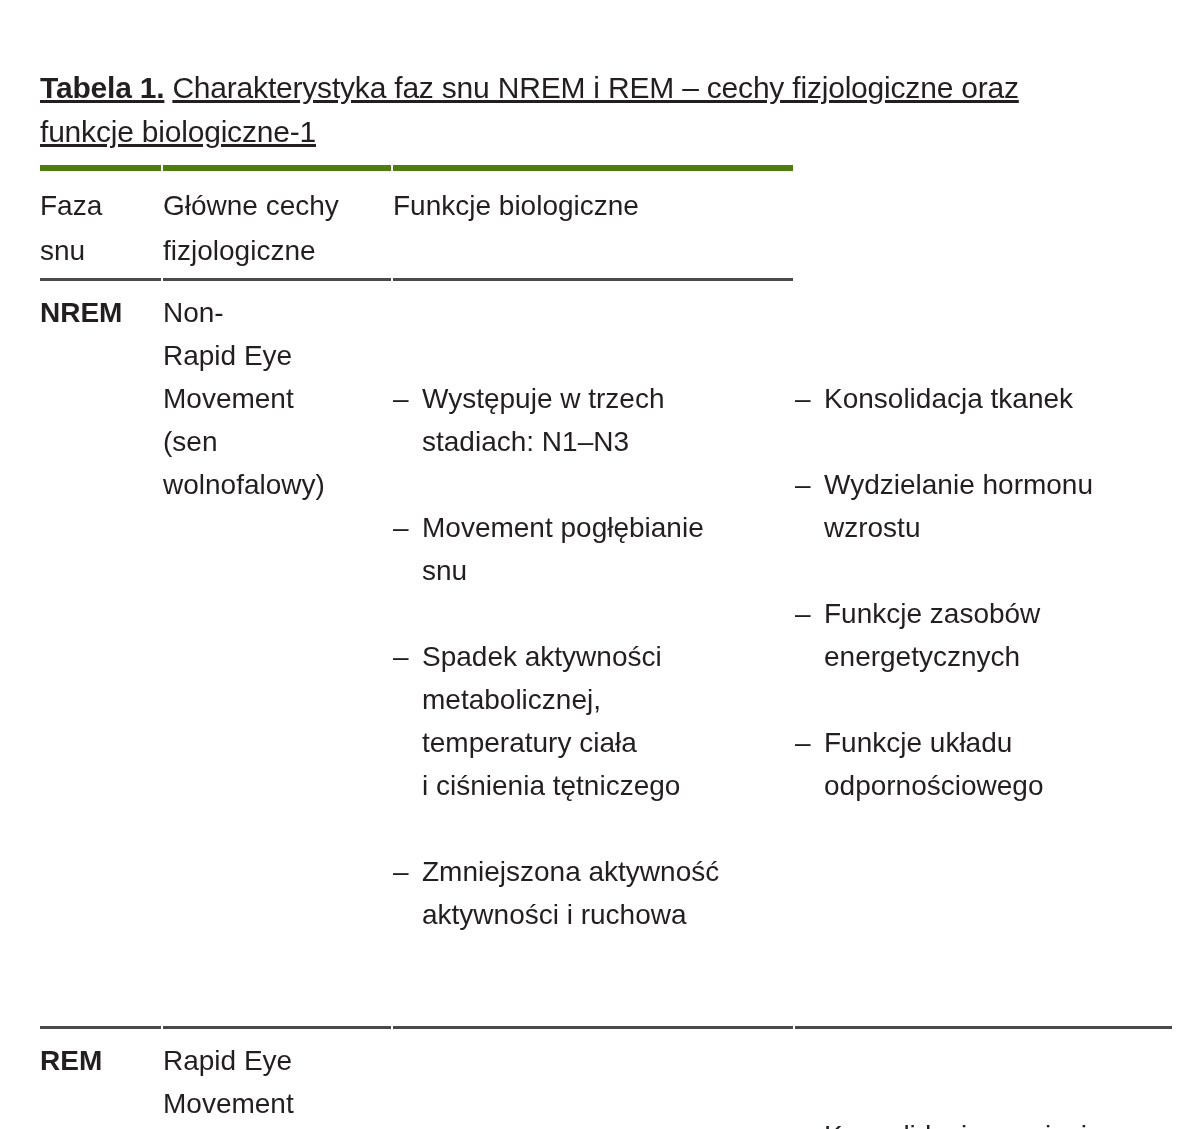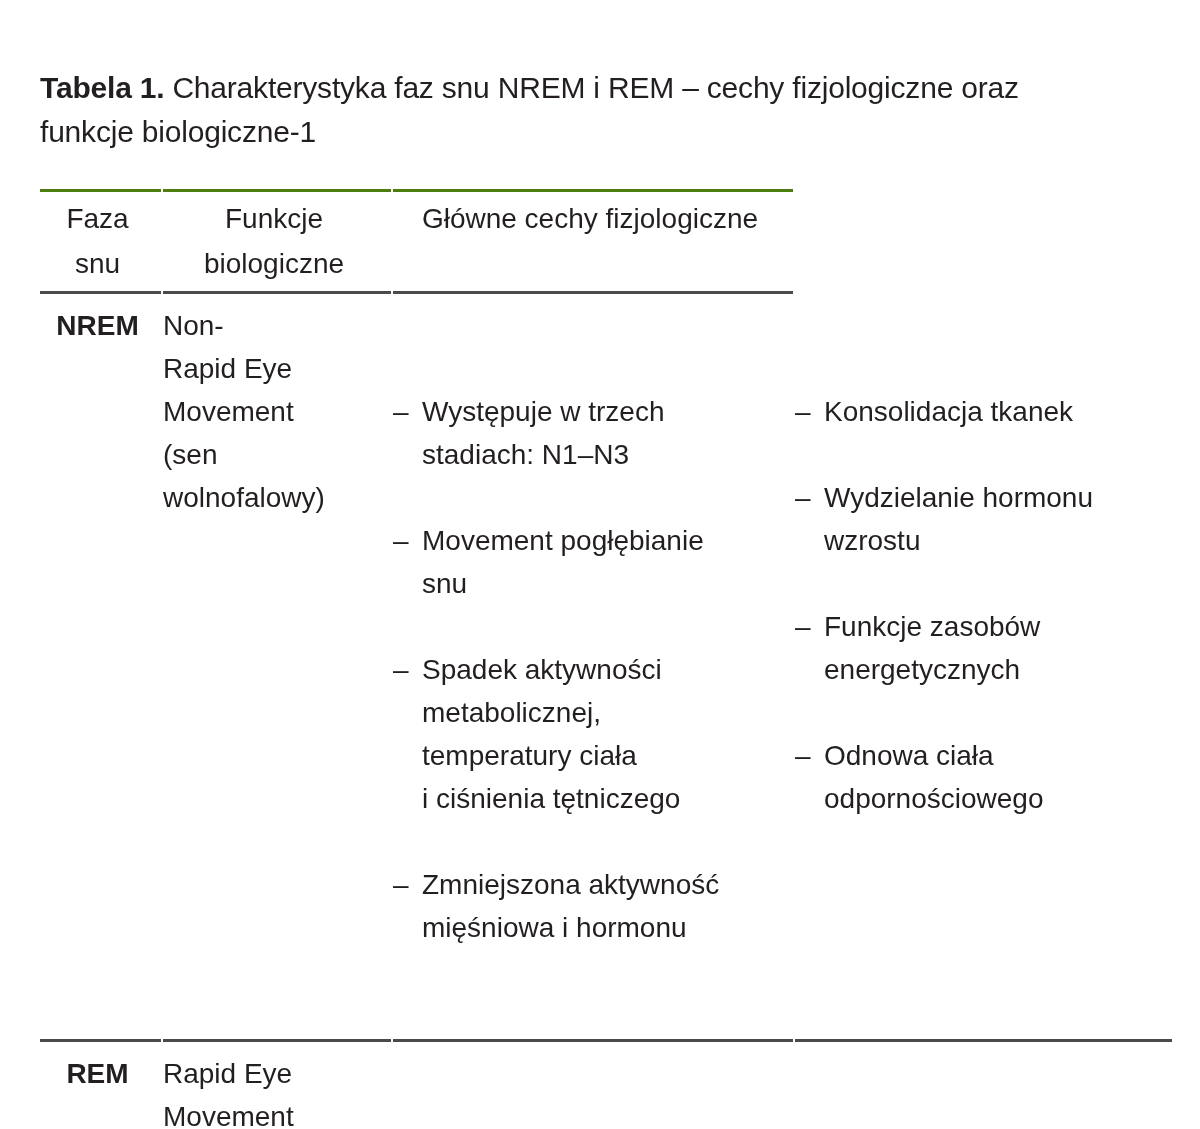--- a/index.html
+++ b/index.html
@@ -13,49 +13,49 @@
   }
   .page {
     padding: 22px 28px 0 40px;
     width: 1200px;
   }
   
   .caption {
     font-size: 30px;
     line-height: 44px;
     letter-spacing: -0.2px;
-    margin-bottom: 35px;
+    margin-bottom: 11px;
     white-space: pre-line;
+    text-decoration: underline;
   }
   .caption .caption-label {
     font-weight: 700;
     margin-right: 8px;
   }
   
   .dtable { width: 1132px; font-size: 28px; }
   .trow {
     display: grid;
     grid-template-columns: 121px 228px 400px 1fr;
     column-gap: 2px;
   }
   .tcell {
     border-bottom: 3px solid #4a4a4a;
     padding: 10px 6px 4px 0;
     line-height: 43px;
     white-space: pre-line;
     vertical-align: top;
   }
   .trow.thead .tcell {
-    border-top: 3px solid #4d7c0f;
-    padding-top: 4px;
+    border-top: 6px solid #4d7c0f;
+    padding-top: 12px;
     padding-bottom: 5px;
     line-height: 45px;
-    text-align: center;
   }
-  .phase-cell { font-weight: 700; text-align: center; }
+  .phase-cell { font-weight: 700; }
   
   .bullet-list { }
   .bullet-item { display: flex; align-items: flex-start; }
   .bullet-dash { flex: 0 0 29px; }
   .bullet-text { flex: 1 1 auto; white-space: pre-line; }
   
   .tight { line-height: 38px; padding-top: 12px; }
 </style>
 </head>
 <body>
@@ -65,22 +65,22 @@
   <div class="caption">
     <span class="caption-label">Tabela 1.</span><span>Charakterystyka faz snu NREM i REM – cechy fizjologiczne oraz
 funkcje biologiczne-1</span>
   </div>
 
   <div class="dtable">
 
     <div class="trow thead">
       <div class="tcell">Faza
 snu</div>
+      <div class="tcell">Główne cechy fizjologiczne</div>
       <div class="tcell">Funkcje biologiczne</div>
-      <div class="tcell">Główne cechy fizjologiczne</div>
     </div>
 
     <div class="trow">
       <div class="tcell phase-cell">NREM</div>
       <div class="tcell">Non-
 Rapid Eye
 Movement
 (sen
 wolnofalowy)</div>
       <div class="tcell">
@@ -98,21 +98,21 @@
           <div class="bullet-item">
             <span class="bullet-dash">–</span>
             <span class="bullet-text">Spadek aktywności
 metabolicznej,
 temperatury ciała
 i ciśnienia tętniczego</span>
           </div>
           <div class="bullet-item">
             <span class="bullet-dash">–</span>
             <span class="bullet-text">Zmniejszona aktywność
-mięśniowa i hormonu</span>
+aktywności i ruchowa</span>
           </div>
         </div>
       </div>
       <div class="tcell">
         <div class="bullet-list">
           <div class="bullet-item">
             <span class="bullet-dash">–</span>
             <span class="bullet-text">Konsolidacja tkanek</span>
           </div>
           <div class="bullet-item">
@@ -120,21 +120,21 @@
             <span class="bullet-text">Wydzielanie hormonu
 wzrostu</span>
           </div>
           <div class="bullet-item">
             <span class="bullet-dash">–</span>
             <span class="bullet-text">Funkcje zasobów
 energetycznych</span>
           </div>
           <div class="bullet-item">
             <span class="bullet-dash">–</span>
-            <span class="bullet-text">Odnowa ciała
+            <span class="bullet-text">Funkcje układu
 odpornościowego</span>
           </div>
         </div>
       </div>
     </div>
 
     <div class="trow">
       <div class="tcell phase-cell">REM</div>
       <div class="tcell">Rapid Eye
 Movement

